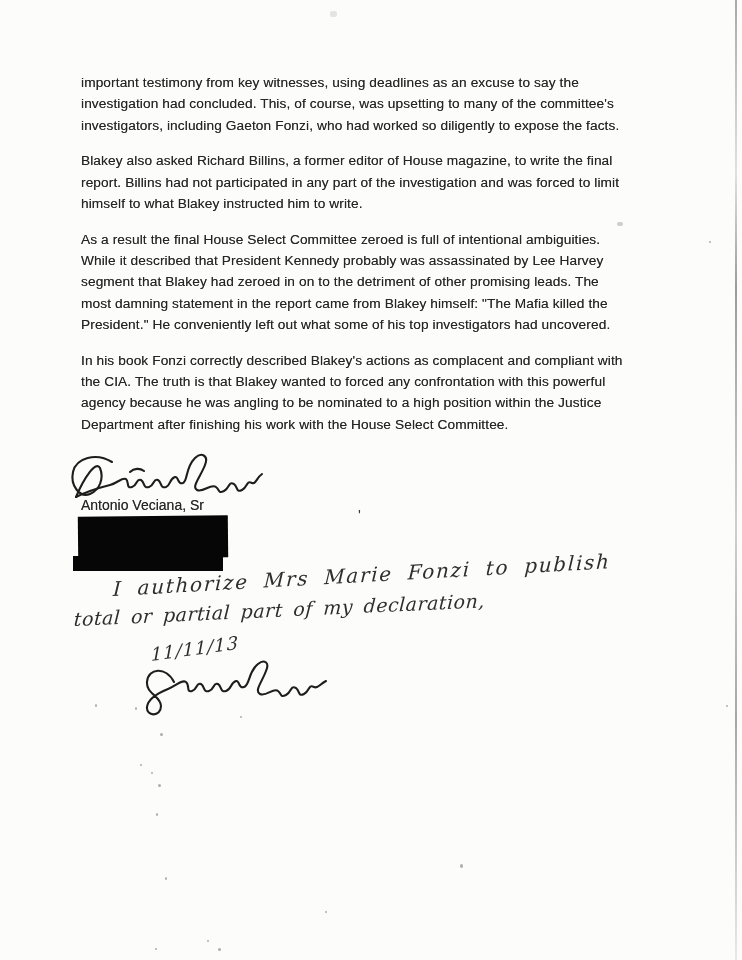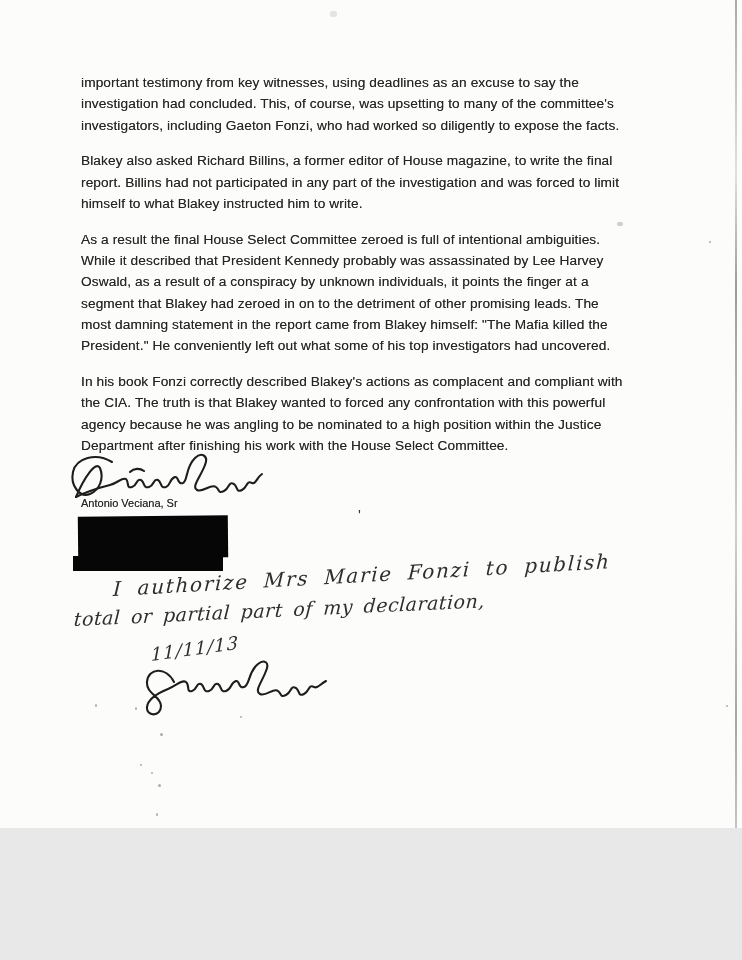--- a/index.html
+++ b/index.html
@@ -1,37 +1,37 @@
 <!DOCTYPE html>
 <html><head>
 <meta charset="utf-8">
 <style>
   html,body { margin:0; padding:0; background:#e8e8e8; }
   .page {
-    position:relative; width:742px; height:828px; margin:0 auto;
+    position:relative; width:742px; height:960px; margin:0 auto;
     background:#fcfcfb; overflow:hidden;
     font-family:"Liberation Sans", sans-serif;
   }
   
   .body-text {
     position:absolute; left:81px; top:72px; width:600px;
     color:#262626; font-size:13.7px;
     text-shadow:0 0 0.5px rgba(45,45,45,0.65);
   }
   .para { margin:0 0 14.5px 0; }
   .tline { white-space:nowrap; line-height:21.3px; letter-spacing:0.1px; }
 
   
   .sig1 { position:absolute; left:68px; top:450px; }
   .sig2 { position:absolute; left:140px; top:658px; }
   .sig-stroke { fill:none; stroke:#1d1d1d; stroke-width:2.1; stroke-linecap:round; stroke-linejoin:round; }
 
   .typed-name {
     position:absolute; left:81px; top:497px; color:#262626;
-    font-size:11px; text-shadow:0 0 0.5px rgba(45,45,45,0.65); white-space:nowrap;
+    font-size:14px; text-shadow:0 0 0.5px rgba(45,45,45,0.65); white-space:nowrap;
   }
 
   
   .redaction-top    { position:absolute; left:78px; top:516px; width:150px; height:42px; background:#060606; transform:rotate(-0.6deg); }
   .redaction-bottom { position:absolute; left:73px; top:556px; width:150px; height:15px; background:#060606; }
 
   .stray-mark { position:absolute; left:358px; top:506px; font-size:15px; color:#3a3a3a; }
 
   
   .hand {
@@ -65,21 +65,20 @@
         <div class="tline">investigators, including Gaeton Fonzi, who had worked so diligently to expose the facts.</div>
       </div>
     <div class="para">
         <div class="tline">Blakey also asked Richard Billins, a former editor of House magazine, to write the final</div>
         <div class="tline">report. Billins had not participated in any part of the investigation and was forced to limit</div>
         <div class="tline">himself to what Blakey instructed him to write.</div>
       </div>
     <div class="para">
         <div class="tline">As a result the final House Select Committee zeroed is full of intentional ambiguities.</div>
         <div class="tline">While it described that President Kennedy probably was assassinated by Lee Harvey</div>
-        <div class="tline">Oswald, as a result of a conspiracy by unknown individuals, it points the finger at a</div>
         <div class="tline">segment that Blakey had zeroed in on to the detriment of other promising leads. The</div>
         <div class="tline">most damning statement in the report came from Blakey himself: "The Mafia killed the</div>
         <div class="tline">President." He conveniently left out what some of his top investigators had uncovered.</div>
       </div>
     <div class="para">
         <div class="tline">In his book Fonzi correctly described Blakey's actions as complacent and compliant with</div>
         <div class="tline">the CIA. The truth is that Blakey wanted to forced any confrontation with this powerful</div>
         <div class="tline">agency because he was angling to be nominated to a high position within the Justice</div>
         <div class="tline">Department after finishing his work with the House Select Committee.</div>
       </div>

